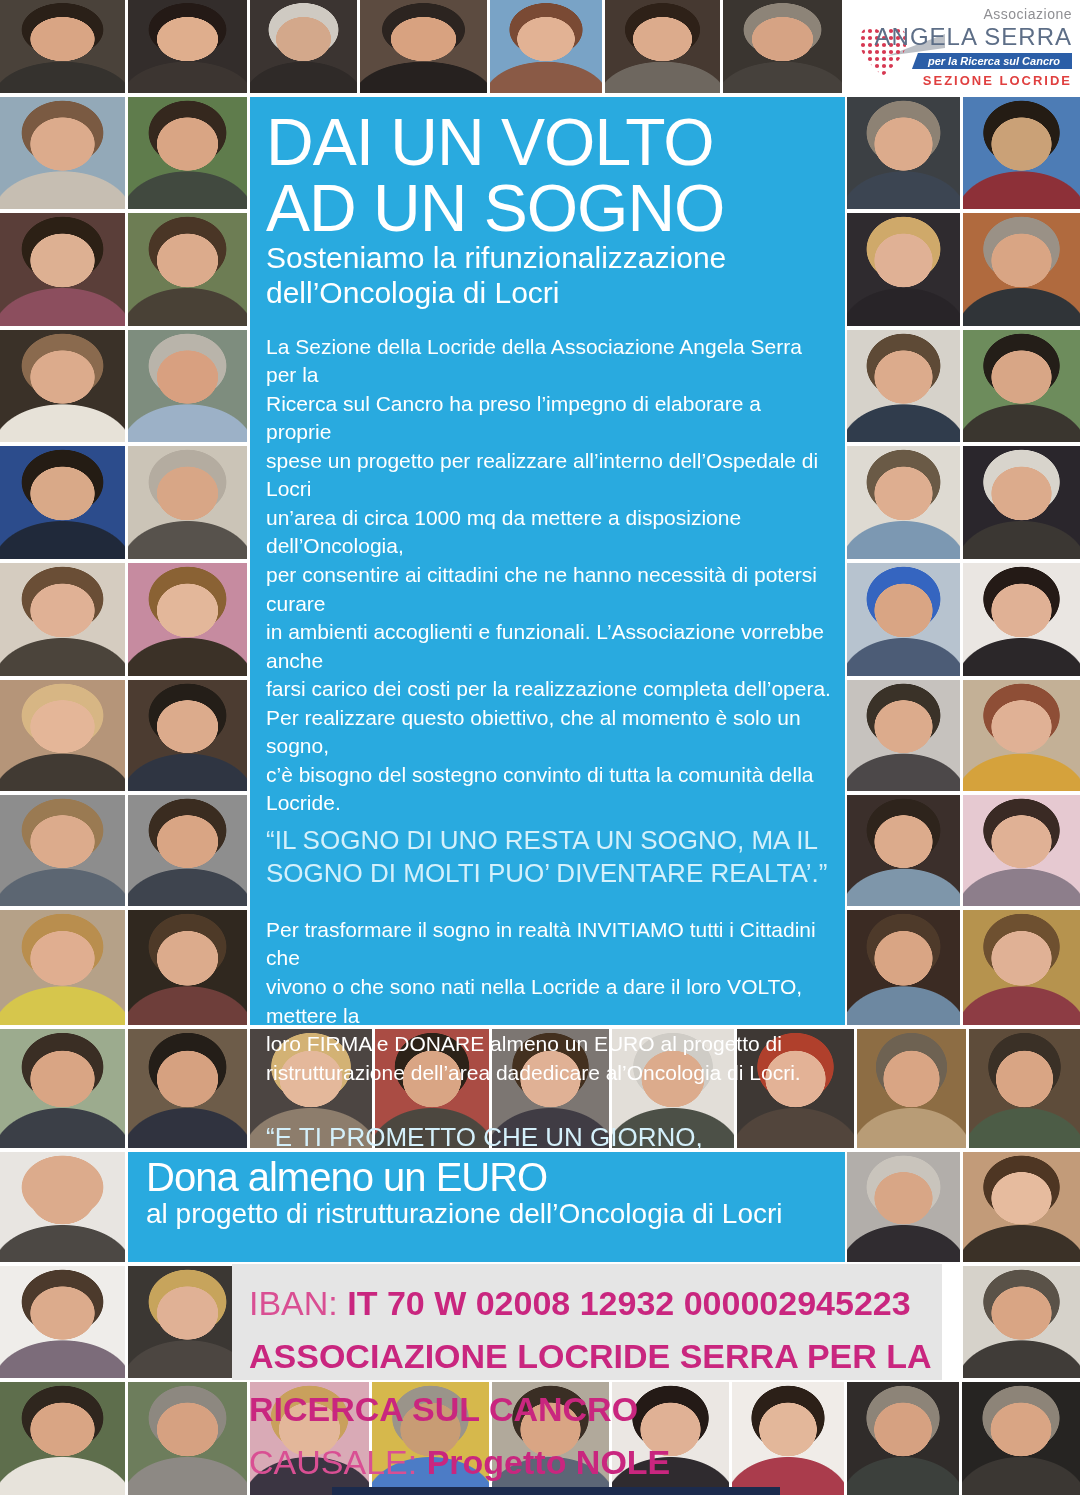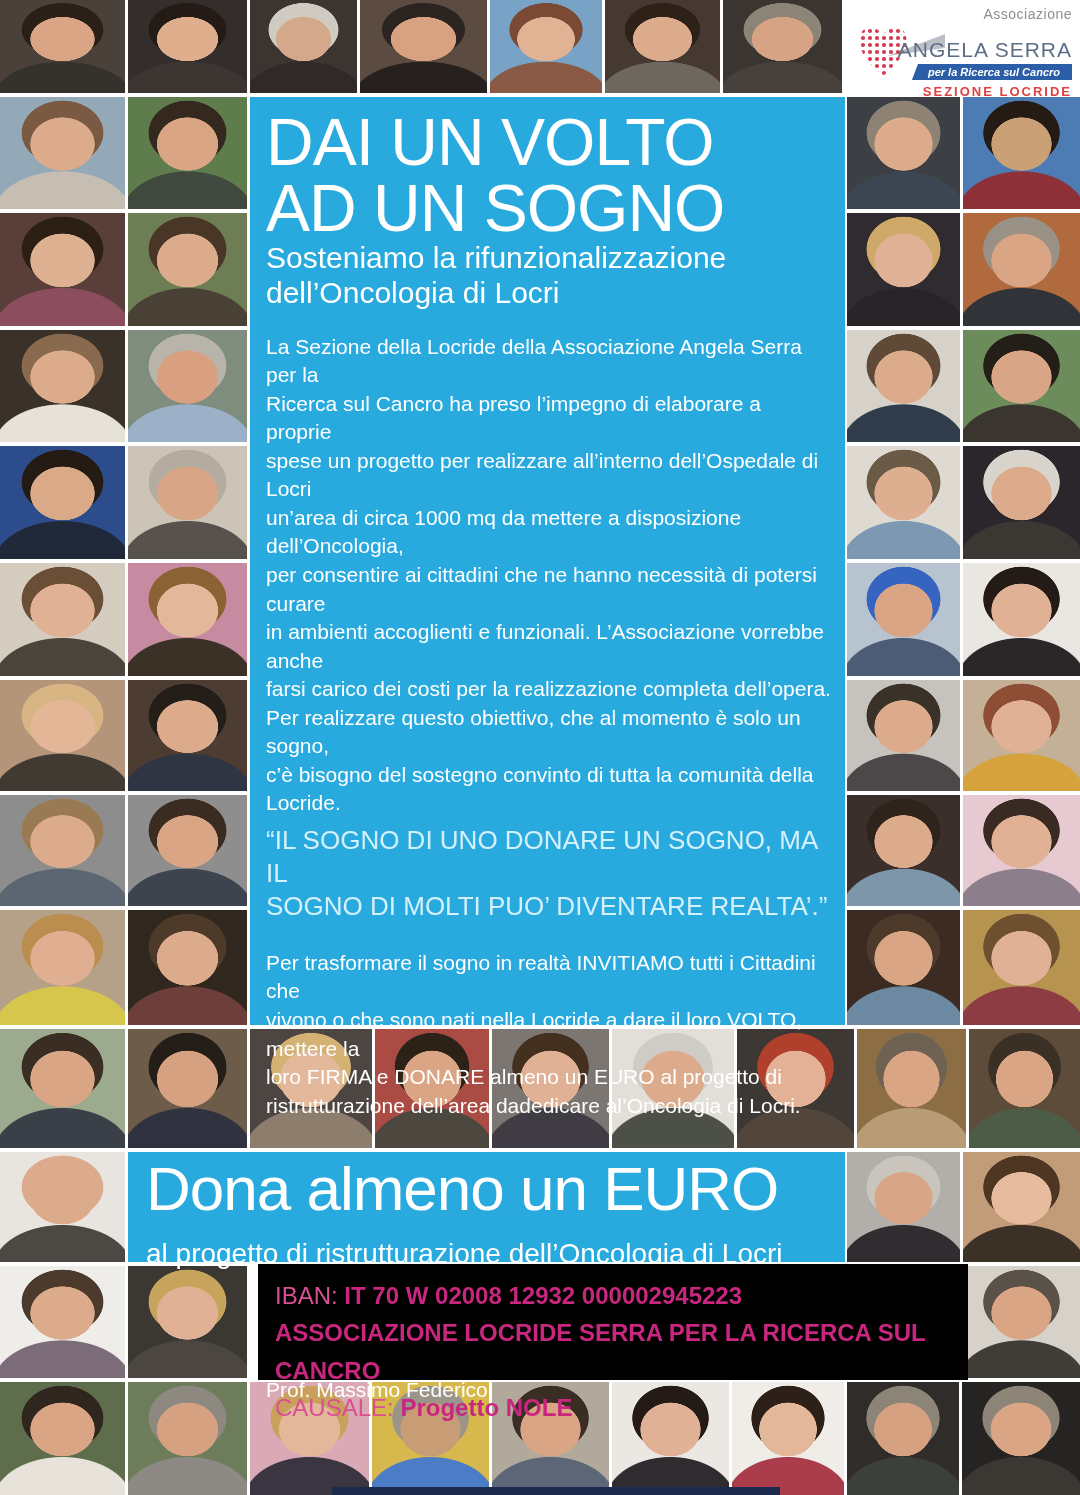--- a/index.html
+++ b/index.html
@@ -33,38 +33,38 @@
   .sign-off{font-size:21px;margin-top:38px}
   .sign-names{font-size:21px;line-height:1.5;margin-top:36px;white-space:pre-line}
   
   .logo-box{
     position:absolute;left:845px;top:0;width:235px;height:95px;background:#ffffff;
     box-sizing:border-box;padding:6px 8px 0 0;
   }
   .logo-art{position:absolute;left:8px;top:14px}
   .logo-texts{position:absolute;right:8px;top:6px;text-align:right}
   .logo-association{font-size:14px;color:#8f8f93;letter-spacing:.5px}
-  .logo-name{font-size:21px;color:var(--logo-blue);letter-spacing:1px;font-weight:500;margin-top:16px}
+  .logo-name{font-size:24px;color:var(--logo-blue);letter-spacing:1px;font-weight:500;margin-top:1px}
   .logo-banner{
     display:inline-block;background:var(--banner-blue);color:#fff;
     font-size:11px;font-weight:700;font-style:italic;padding:2px 12px 2px 16px;margin-top:2px;
     clip-path:polygon(6px 0,100% 0,100% 100%,0 100%);
   }
   .logo-section{font-size:13px;font-weight:700;color:var(--section-red);letter-spacing:2px;margin-top:4px}
   
   .dona-band{
     position:absolute;left:128px;top:1152px;width:717px;height:110px;
     background:var(--accent-cyan);color:#fff;box-sizing:border-box;padding:4px 0 0 18px;
   }
-  .dona-title{font-size:62px;font-weight:400;line-height:1.05;letter-spacing:-1px}
-  .dona-subtitle{font-size:28px;margin-top:17px}
+  .dona-title{font-size:40px;font-weight:400;line-height:1.05;letter-spacing:-1px}
+  .dona-subtitle{font-size:28px;margin-top:0}
   
   .iban-panel{
-    position:absolute;left:258px;top:1264px;width:710px;height:116px;background:#000000;
-    box-sizing:border-box;padding:13px 0 0 17px;font-size:24px;line-height:1.56;
+    position:absolute;left:232px;top:1264px;width:710px;height:116px;background:#e5e5e5;
+    box-sizing:border-box;padding:13px 0 0 17px;font-size:34px;line-height:1.56;
   }
   .iban-label{color:var(--pink-label);font-weight:400}
   .iban-strong{color:var(--magenta-strong);font-weight:700}
   
   .footer-bar{position:absolute;left:332px;top:1487px;width:448px;height:8px;background:var(--footer-navy)}
 </style>
 </head>
 <body>
 
 <div id="mosaic">
@@ -158,21 +158,21 @@
 dell’Oncologia di Locri</div>
   <div class="poster-body">La Sezione della Locride della Associazione Angela Serra per la
 Ricerca sul Cancro ha preso l’impegno di elaborare a proprie
 spese un progetto per realizzare all’interno dell’Ospedale di Locri
 un’area di circa 1000 mq da mettere a disposizione dell’Oncologia,
 per consentire ai cittadini che  ne hanno necessità di potersi curare
 in ambienti accoglienti e funzionali. L’Associazione vorrebbe anche
 farsi carico dei costi per la realizzazione completa dell’opera.
 Per realizzare questo obiettivo, che al momento è solo un sogno,
 c’è bisogno del sostegno convinto di tutta la comunità della Locride.</div>
-  <div class="quote">“IL SOGNO DI UNO DONARE UN SOGNO, MA IL
+  <div class="quote">“IL SOGNO DI UNO RESTA UN SOGNO, MA IL
 SOGNO DI MOLTI PUO’ DIVENTARE REALTA’.”</div>
   <div class="poster-body2">Per trasformare il sogno in realtà INVITIAMO tutti i Cittadini che
 vivono o che sono nati nella Locride a dare il loro VOLTO, mettere la
 loro FIRMA e DONARE almeno un EURO al progetto di
 ristrutturazione dell’area dadedicare al’Oncologia di Locri.</div>
   <div class="quote quote2">“E TI PROMETTO CHE UN GIORNO,
 POTRAI GUARIRE CON IL MARE INTORNO.”</div>
   <div class="sign-off">A nome di tutta l’Associazione Angela Serra per la Ricerca sul Cancro.</div>
   <div class="sign-names">Dott. Attilio Gennaro
 Prof. Massimo Federico</div>

